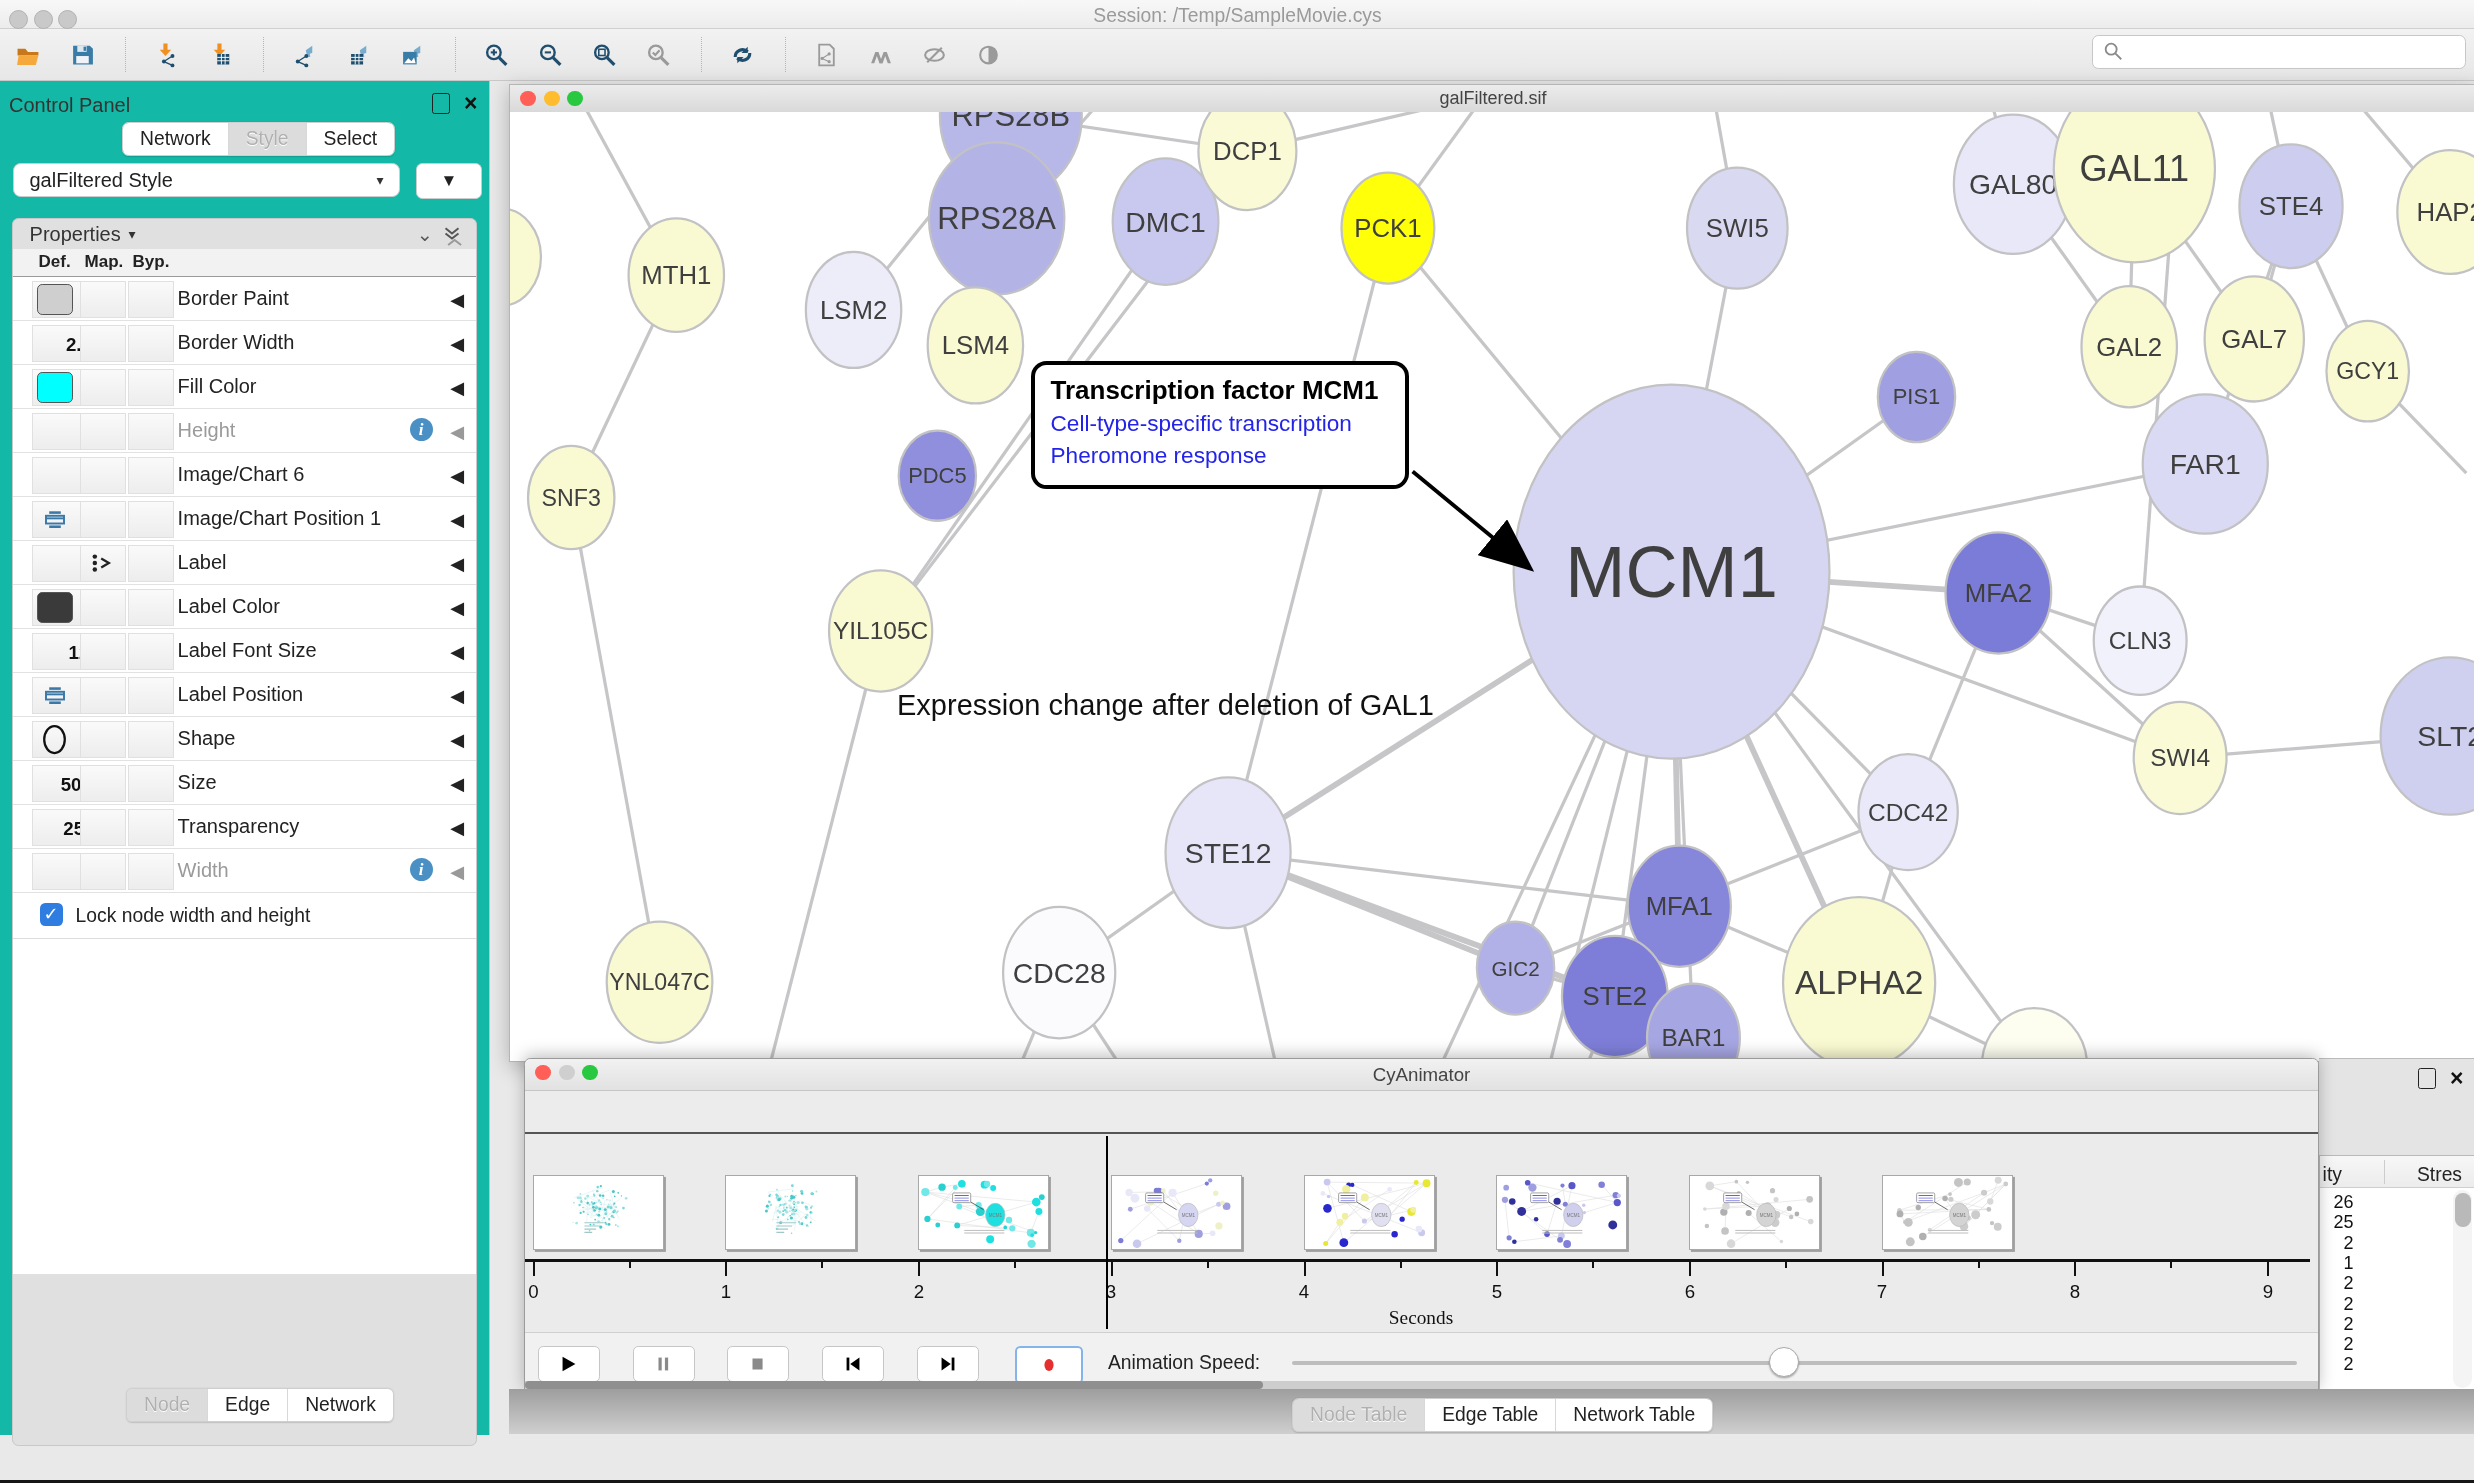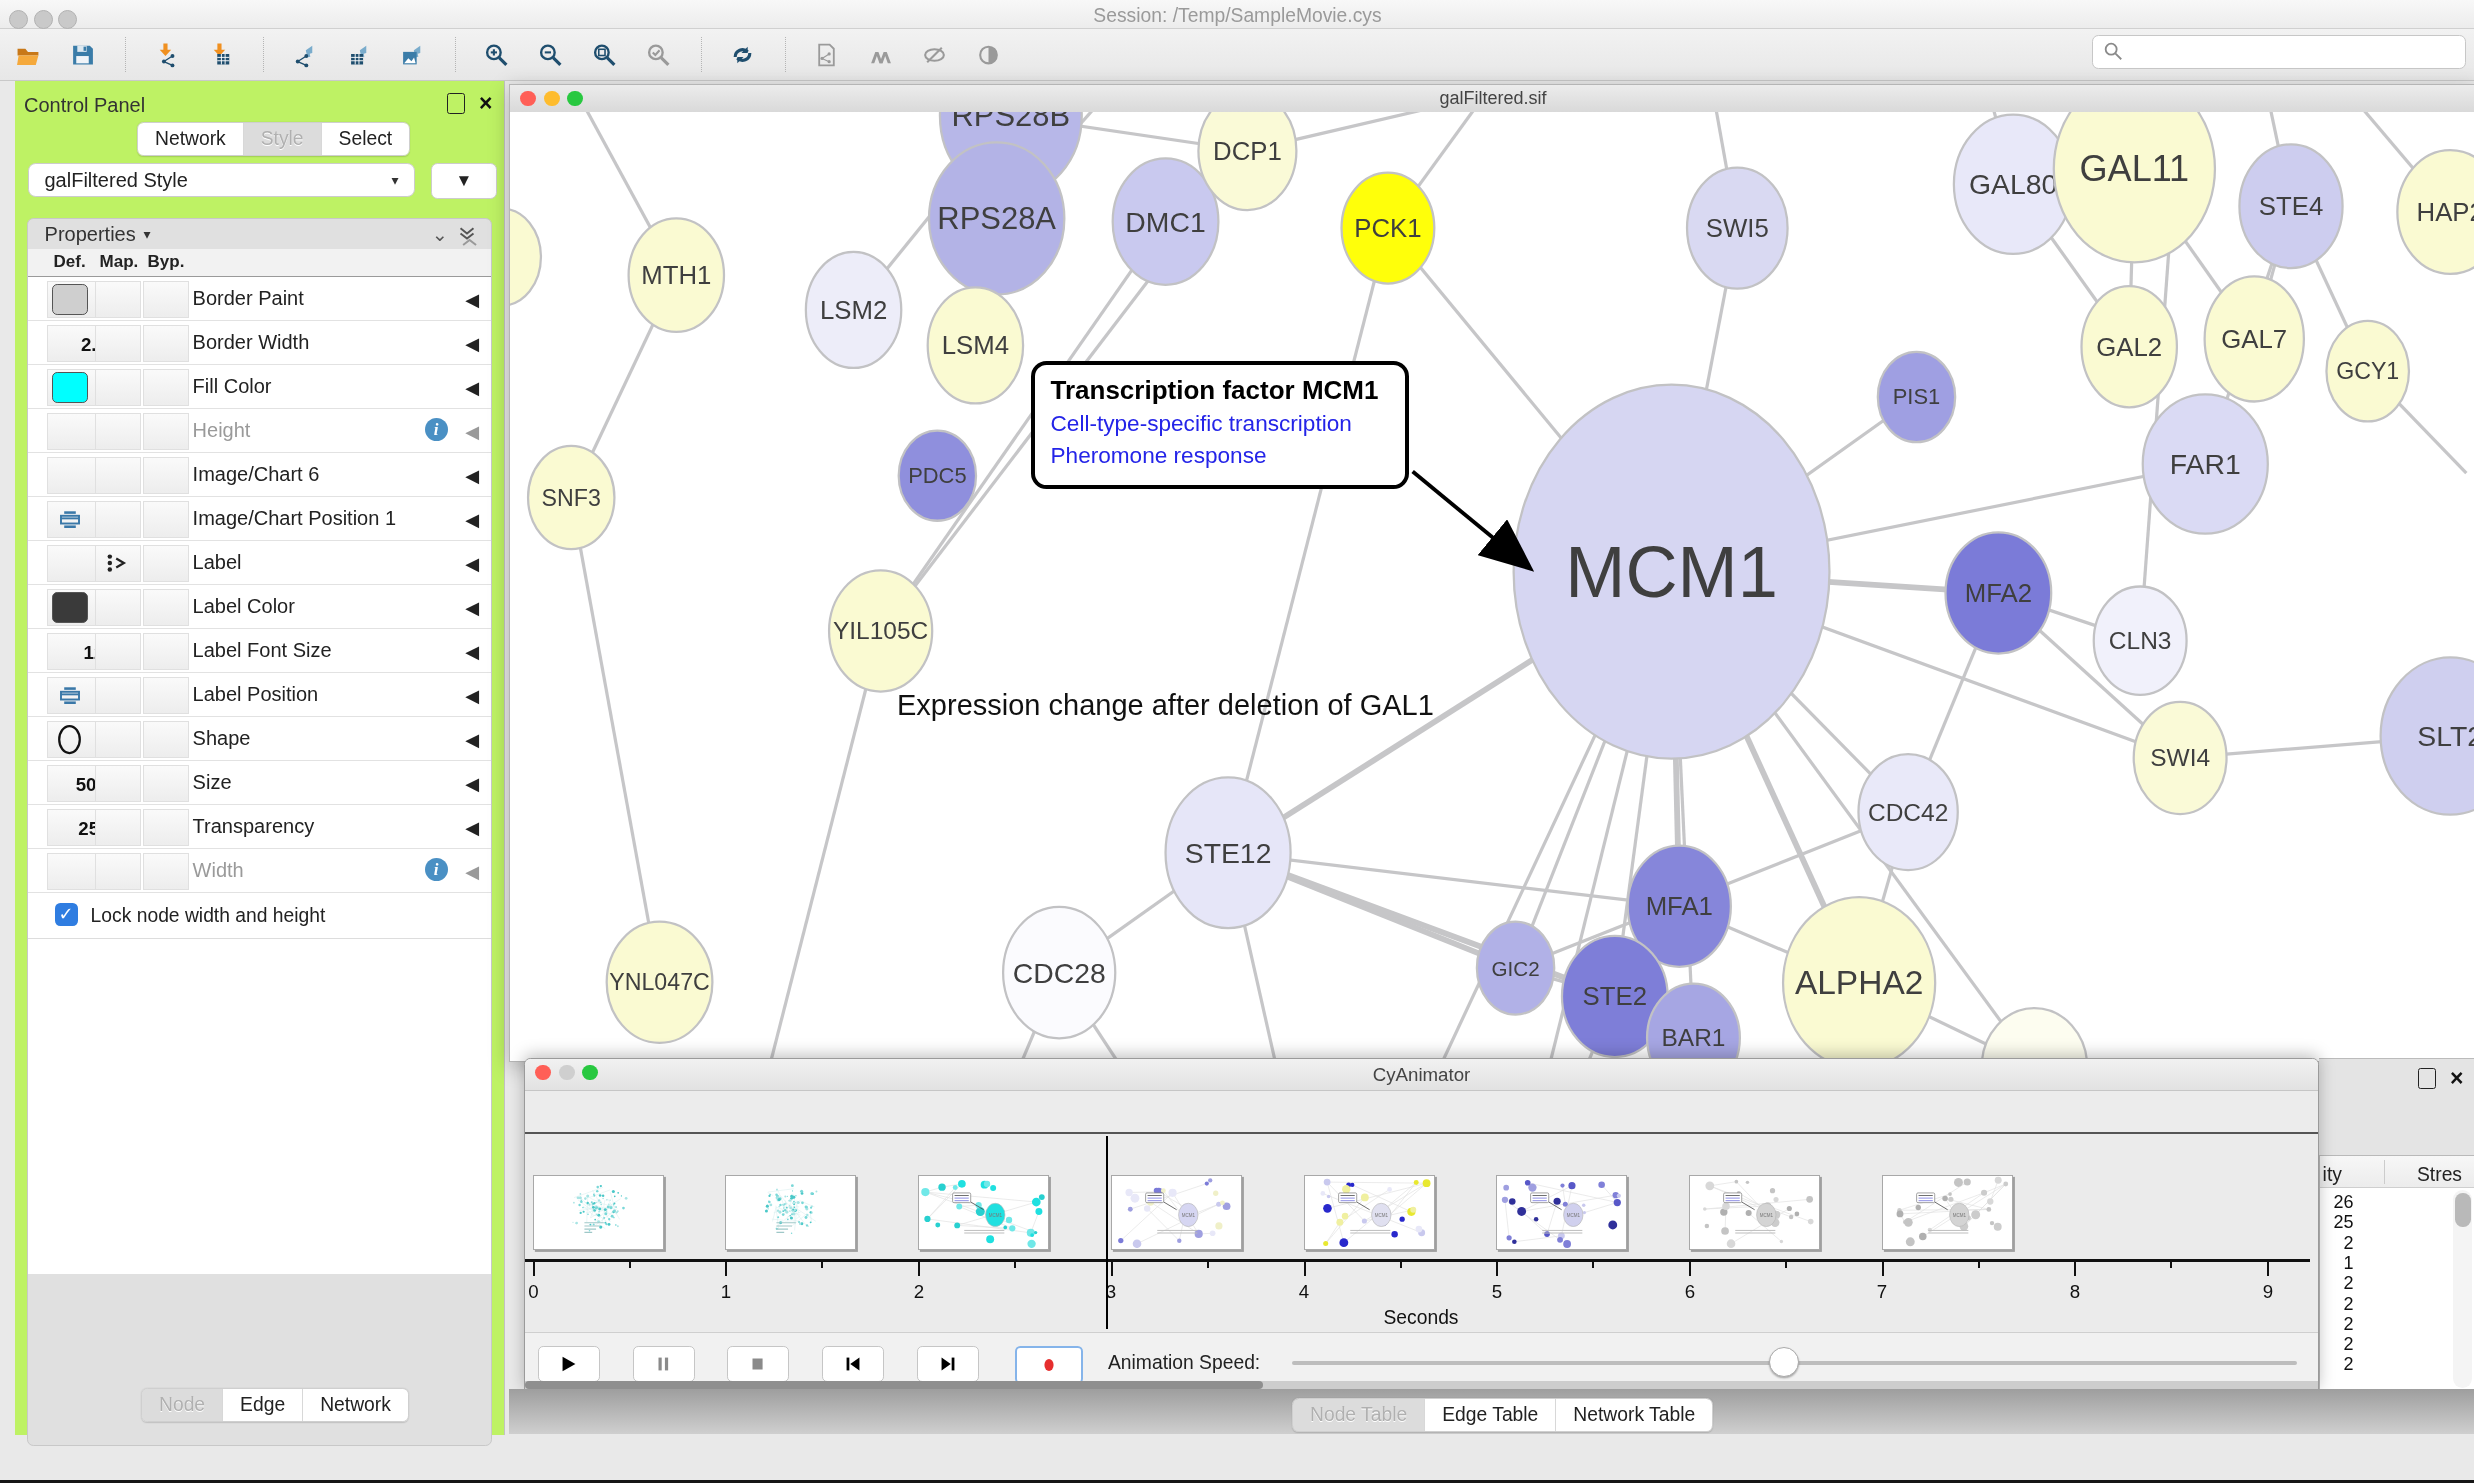--- a/index.html
+++ b/index.html
@@ -16,21 +16,21 @@
   
   #toolbar{left:0;top:29px;width:2475px;height:51px;background:linear-gradient(#f2f2f2,#e7e7e7);border-bottom:1.3px solid #c9c9c9;}
   .tool-group{position:absolute;top:0;height:51px;display:flex;align-items:center;gap:17px;}
   .tool-sep{position:absolute;top:7.7px;height:35px;border-left:1.3px dotted #b5b5b5;}
   .tool-btn{width:37px;height:37px;display:flex;align-items:center;justify-content:center;background:transparent;border:none;}
   .tool-btn svg{width:34px;height:34px;}
   #search-box{right:9px;top:6.4px;width:374px;height:34px;background:#fff;border:1.3px solid #c7c7c7;border-radius:6.4px;display:flex;align-items:center;padding:0 9px;box-sizing:border-box;}
   #search-box input{border:none;outline:none;font-size:18px;flex:1;margin-left:6.4px;font-family:"Liberation Sans",sans-serif;background:transparent;}
 
   
-  #control-panel{left:15px;top:81px;width:489px;height:1354px;background:#bef264;border-right:1.3px solid #c2c2c2;}
+  #control-panel{left:0;top:81px;width:489px;height:1354px;background:#14b8a6;border-right:1.3px solid #c2c2c2;}
   #cp-title{left:9px;top:13px;font-size:20px;color:#333;}
   .win-icons{display:flex;gap:14px;align-items:center;}
   .float-icon{width:15.5px;height:19.3px;border:1.9px solid #222;border-radius:2.6px;display:inline-block;}
   .close-icon{font-size:23px;font-weight:bold;color:#111;line-height:19.3px;}
   .tabstrip{display:flex;border:0.6px solid #cfcfcf;border-radius:6.4px;overflow:hidden;box-shadow:0 0.6px 1.3px rgba(0,0,0,.15);}
   .tabstrip .tab{font-size:19.3px;padding:5.2px 17px;background:#fff;color:#222;border-right:0.6px solid #d8d8d8;white-space:nowrap;}
   .tabstrip .tab:last-child{border-right:none;}
   .tabstrip .tab.disabled{background:#dcdcdc;color:#b0b0b0;text-shadow:0 1.3px 0 #fff;}
   #cp-tabs{left:122px;top:41px;}
   #style-combo{left:13px;top:82px;width:387px;height:34px;background:#fff;border:1.3px solid #ccc;border-radius:7.7px;display:flex;align-items:center;justify-content:space-between;padding:0 15.5px;box-sizing:border-box;font-size:20px;color:#222;}
@@ -1316,21 +1316,21 @@
           <div class="tick-label" style="left:1165px;top:147px">6</div>
           <div class="tick" style="left:1357px;top:125px;height:17px"></div>
           <div class="tick" style="left:1453px;top:125px;height:9px"></div>
           <div class="tick-label" style="left:1357px;top:147px">7</div>
           <div class="tick" style="left:1549px;top:125px;height:17px"></div>
           <div class="tick" style="left:1645px;top:125px;height:9px"></div>
           <div class="tick-label" style="left:1550px;top:147px">8</div>
           <div class="tick" style="left:1742px;top:125px;height:17px"></div>
           <div class="tick-label" style="left:1743px;top:147px">9</div>
         </div>
-      <div id="seconds-label" style="left: 896px; top: 173px;">Seconds</div>
+      <div id="seconds-label" style="left: 896px; top: 173px; font-family: Liberation Serif, serif;">Seconds</div>
       <div id="playhead" style="left: 581px;"></div>
     </div>
     <div id="cy-controls" class="abs">
       <div id="pb-holder">
           <div class="pb-btn" style="left:13px">
             <svg viewBox="0 0 48 44">
               <path d="M10 6 L38 22 L10 38 z" fill="#000"></path>
             </svg>
           </div>
           <div class="pb-btn" style="left:108px">

